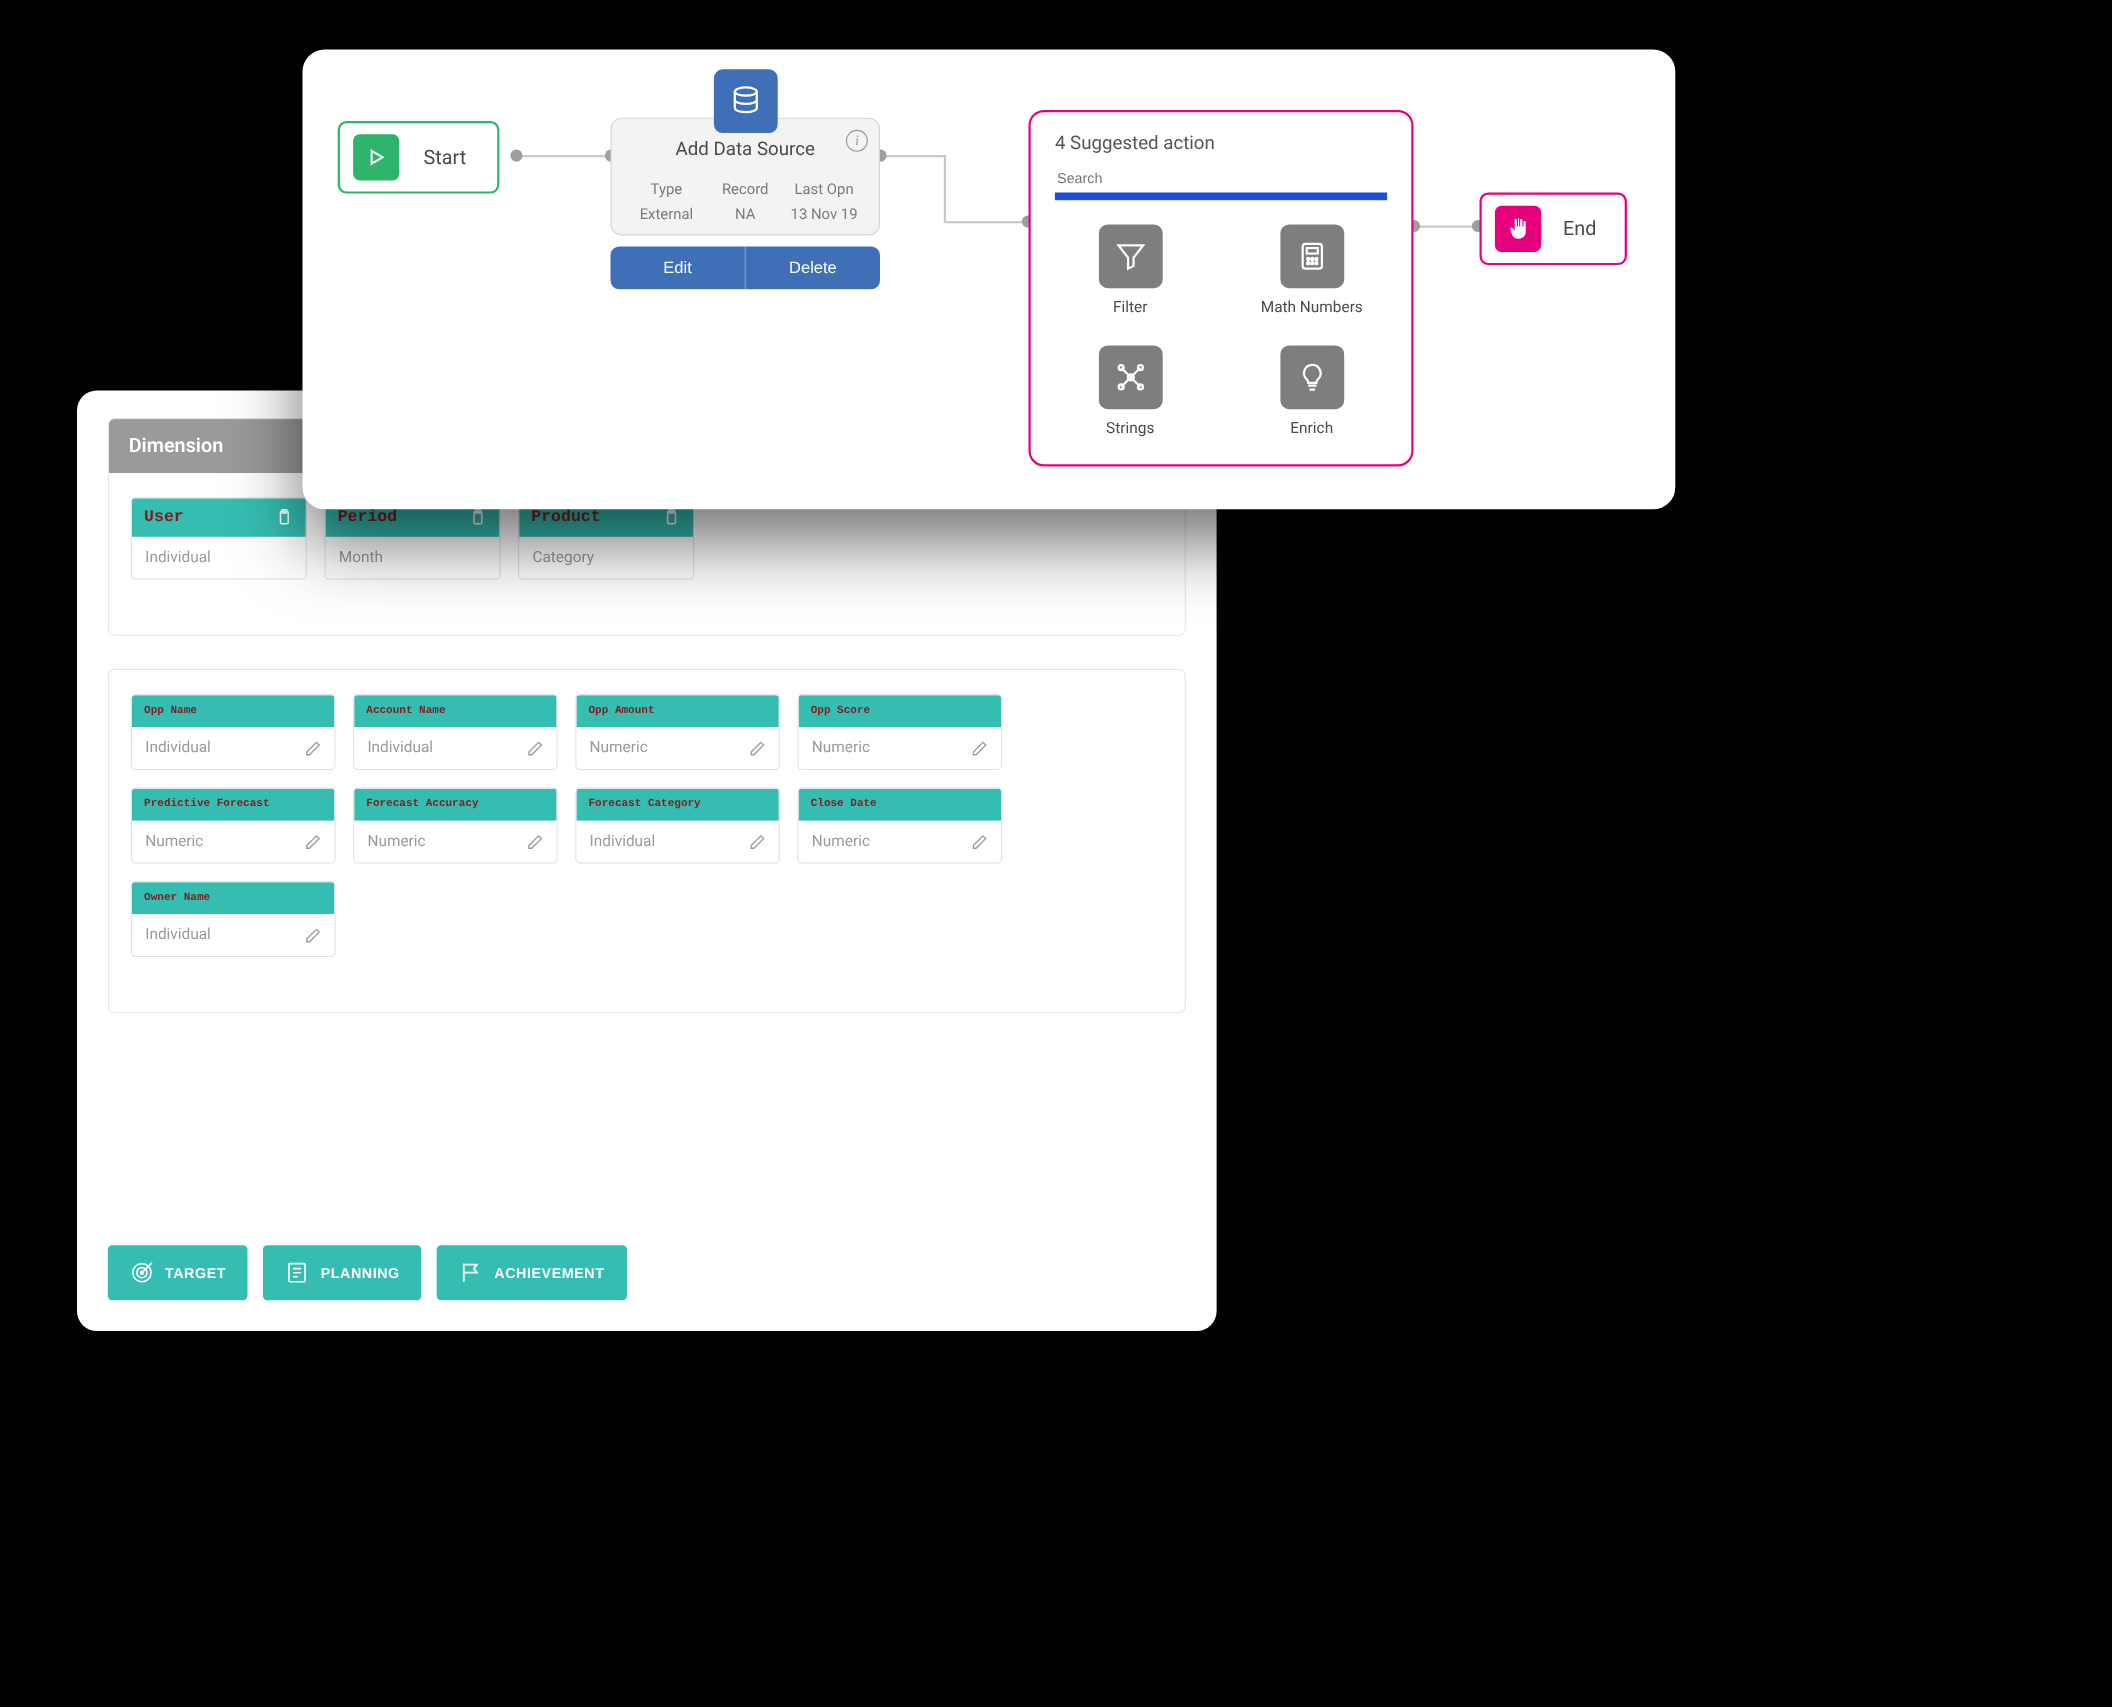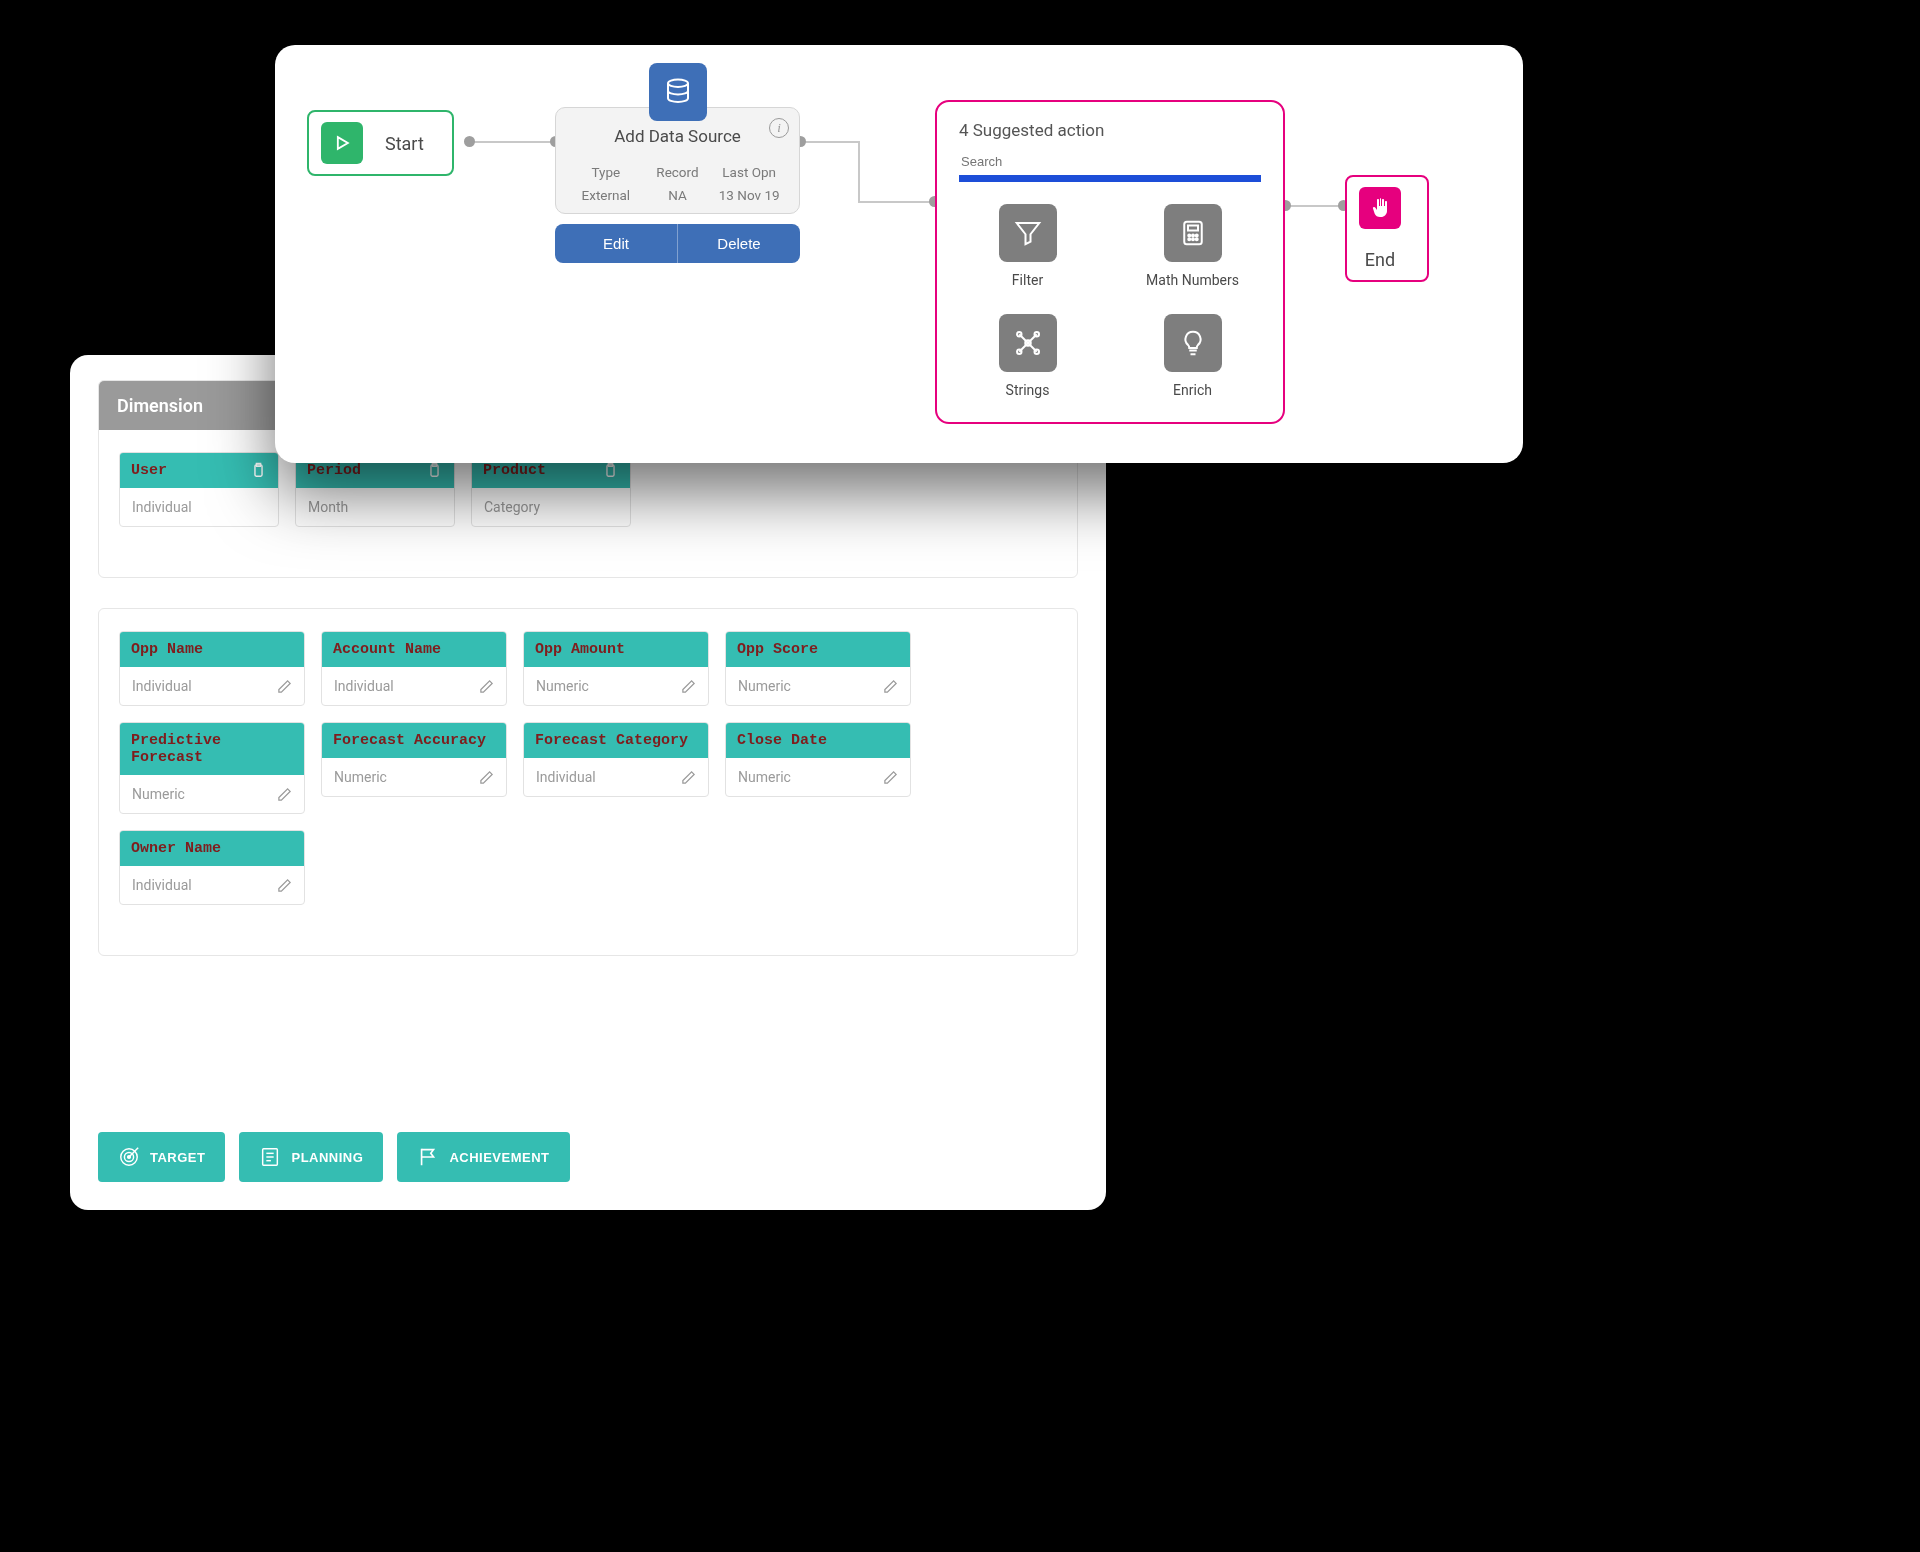--- a/index.html
+++ b/index.html
@@ -17,21 +17,21 @@
 
 .section { margin-bottom: 30px; border: 1px solid #e6e6e6; border-radius: 6px; overflow: hidden; }
 .section-header { background: #9a9a9a; color: #fff; font-weight: 600; padding: 14px 18px; font-size: 18px; }
 .section-body { padding: 22px 20px 50px 20px; display: flex; flex-wrap: wrap; gap: 16px; align-items: flex-start; }
 
 .chip { width: 160px; border: 1px solid #e2e2e2; border-radius: 4px; overflow: hidden; background: #fff; }
 .chip-header { background: #35bdb2; color: #7f1d1d; padding: 9px 11px; font-weight: 600; font-size: 15px; display: flex; justify-content: space-between; align-items: flex-end; font-family: Liberation Mono, monospace; }
 .chip-body { padding: 11px 12px; color: #9a9a9a; font-size: 14px; display: flex; justify-content: space-between; align-items: center; }
 
 .grid-chip { width: 186px; }
-.grid-chip .chip-header { font-size: 15px; }
+.grid-chip .chip-header { font-size: 10px; }
 
 .bottom-buttons { position: absolute; left: 28px; bottom: 28px; display: flex; gap: 14px; }
 .btn { background: #35bdb2; color: #fff; border: none; padding: 14px 20px; font-weight: 700; font-size: 13px; letter-spacing: 0.5px; border-radius: 4px; display: flex; align-items: center; gap: 10px; cursor: pointer; margin-top: 24px; }
 
 .front-card {
   position: absolute;
   left: 275px; top: 45px;
   width: 1248px; height: 418px;
   background: #fff;
   border-radius: 20px;
@@ -69,21 +69,20 @@
 .suggest-item { display: flex; flex-direction: column; align-items: center; gap: 10px; cursor: pointer; }
 .suggest-tile { width: 58px; height: 58px; background: #7e7e7e; border-radius: 8px; display: flex; align-items: center; justify-content: center; }
 .suggest-label { font-size: 14px; color: #4a4a4a; }
 
 .end-node {
   position: absolute; left: 1070px; top: 130px;
   border: 2px solid #e6007e; border-radius: 8px;
   padding: 10px 26px 10px 12px;
   display: flex; align-items: center; gap: 20px;
   background: #fff;
-  flex-direction: column;
 }
 .end-btn { width: 42px; height: 42px; background: #e6007e; border-radius: 6px; display: flex; align-items: center; justify-content: center; }
 
 svg { display: block; }
 </style>
 </head>
 <body>
 
 <div class="back-card">
 

